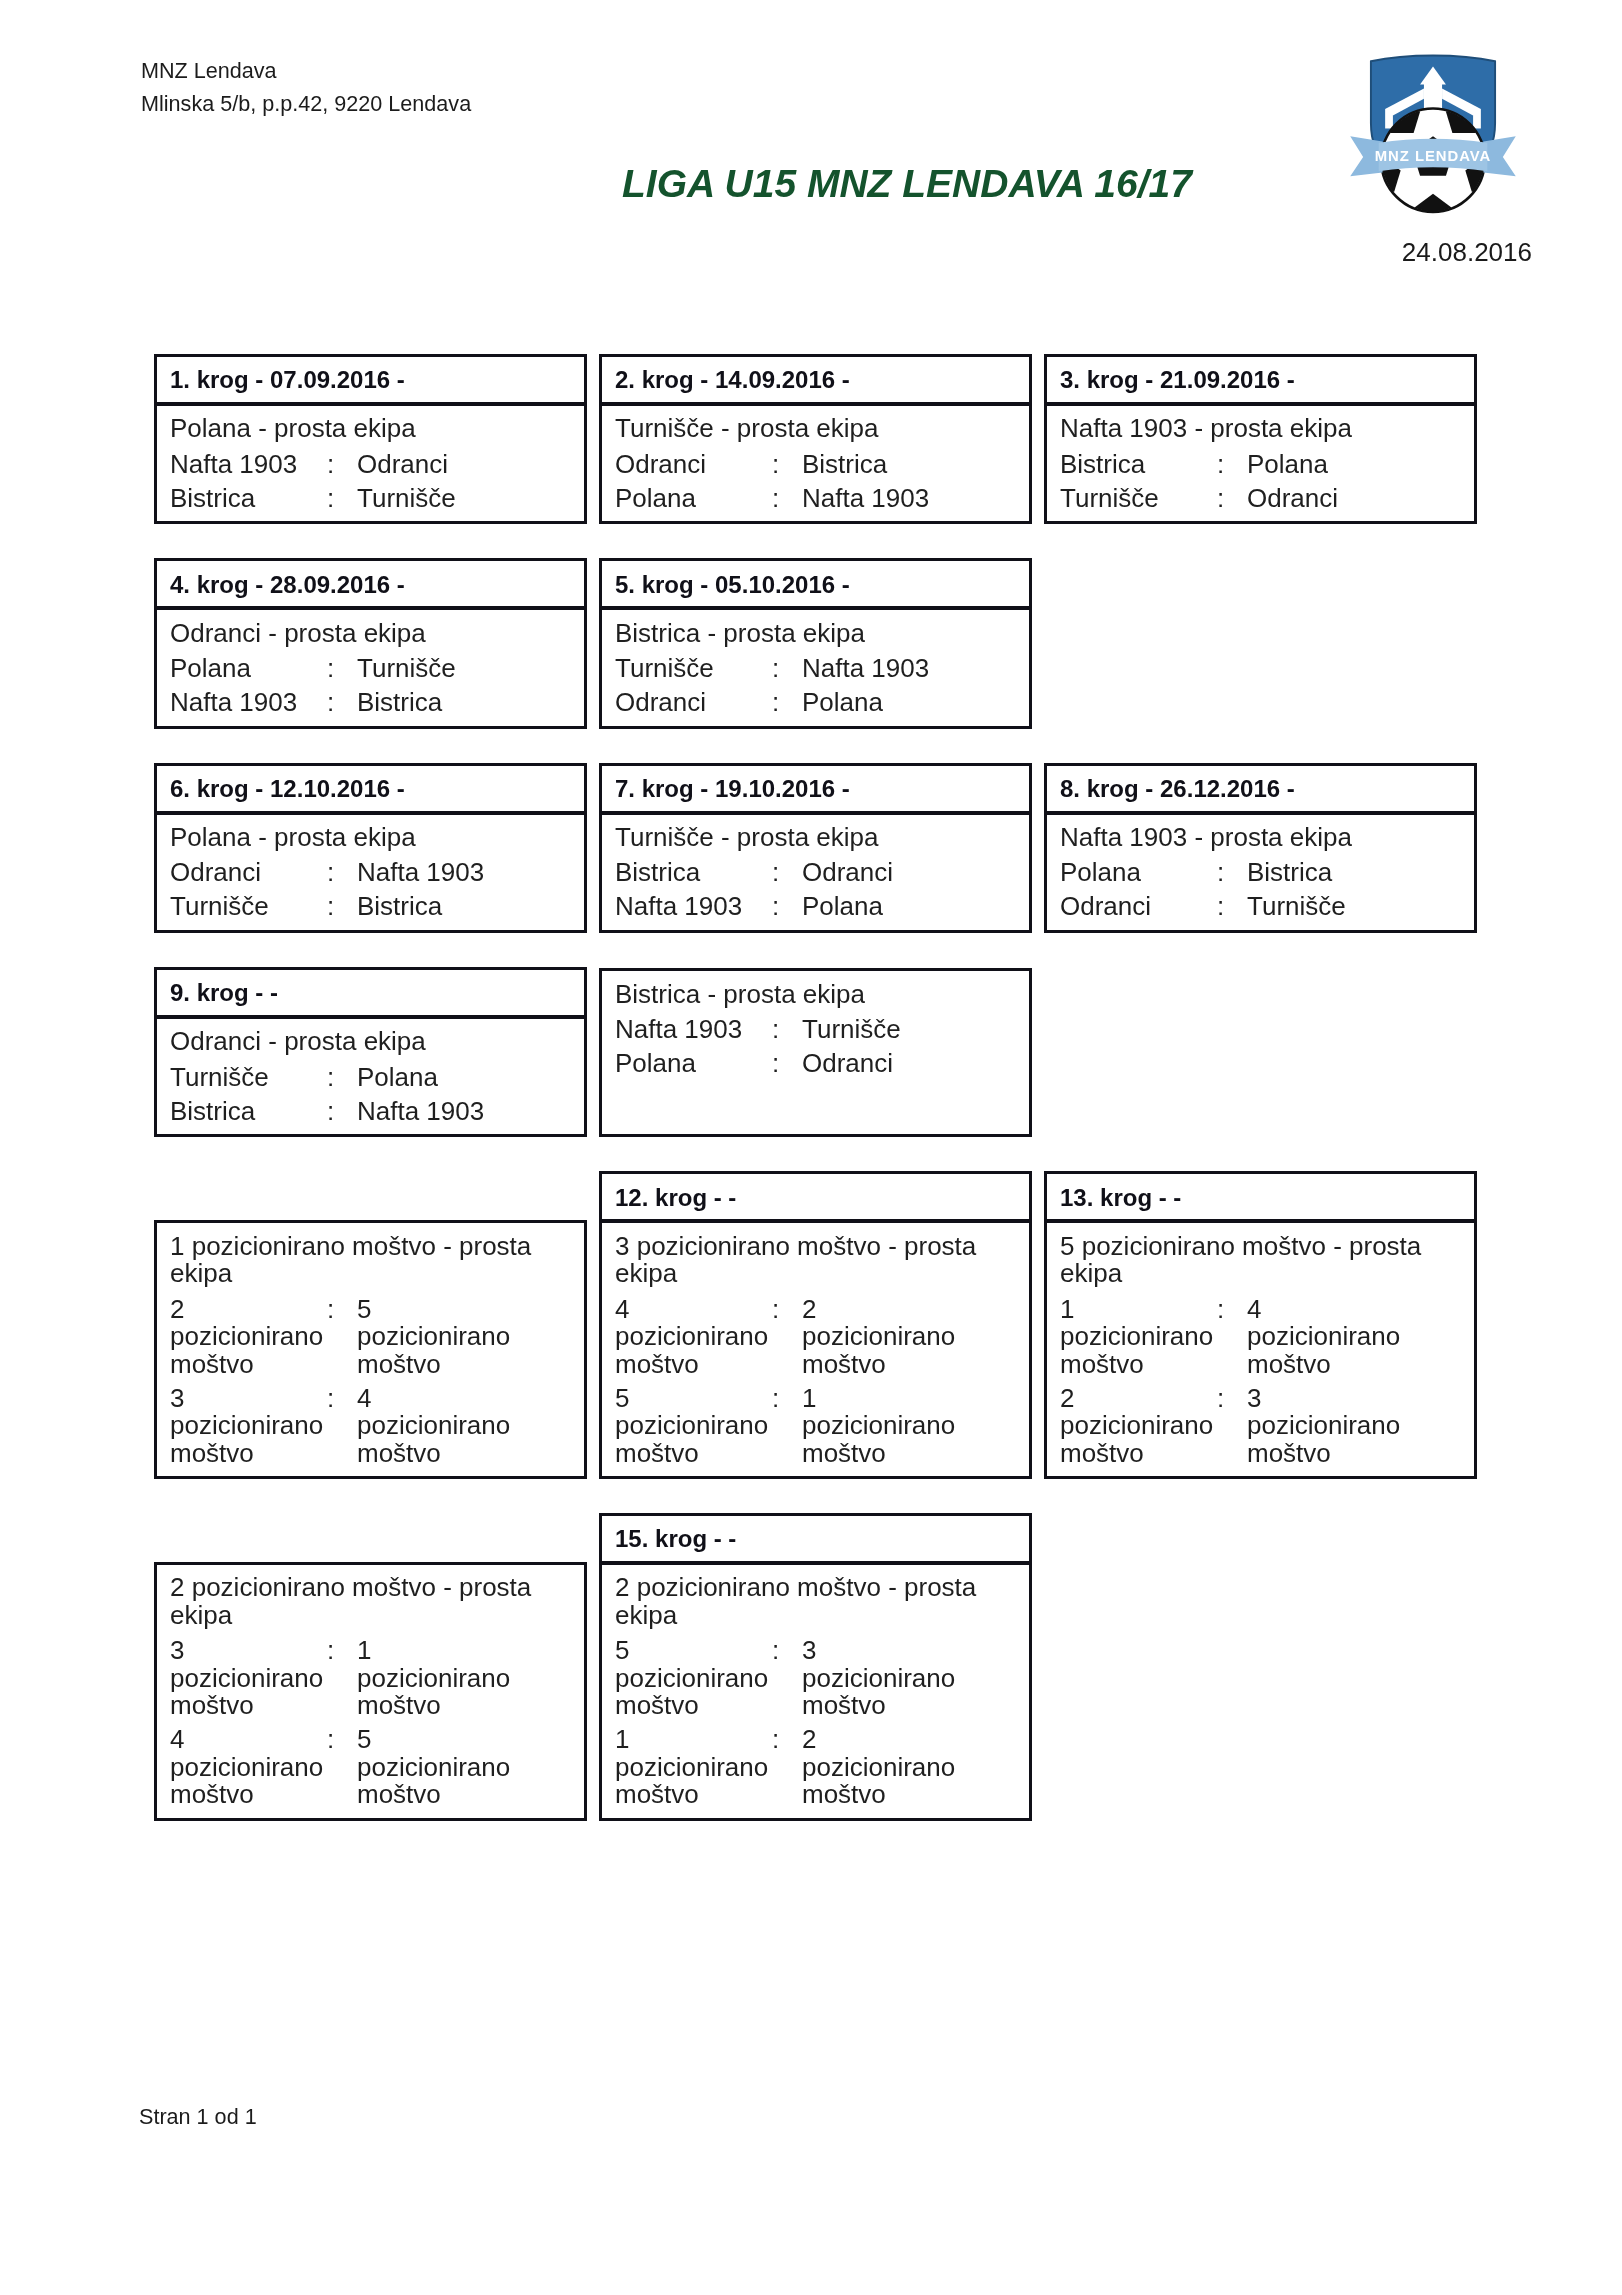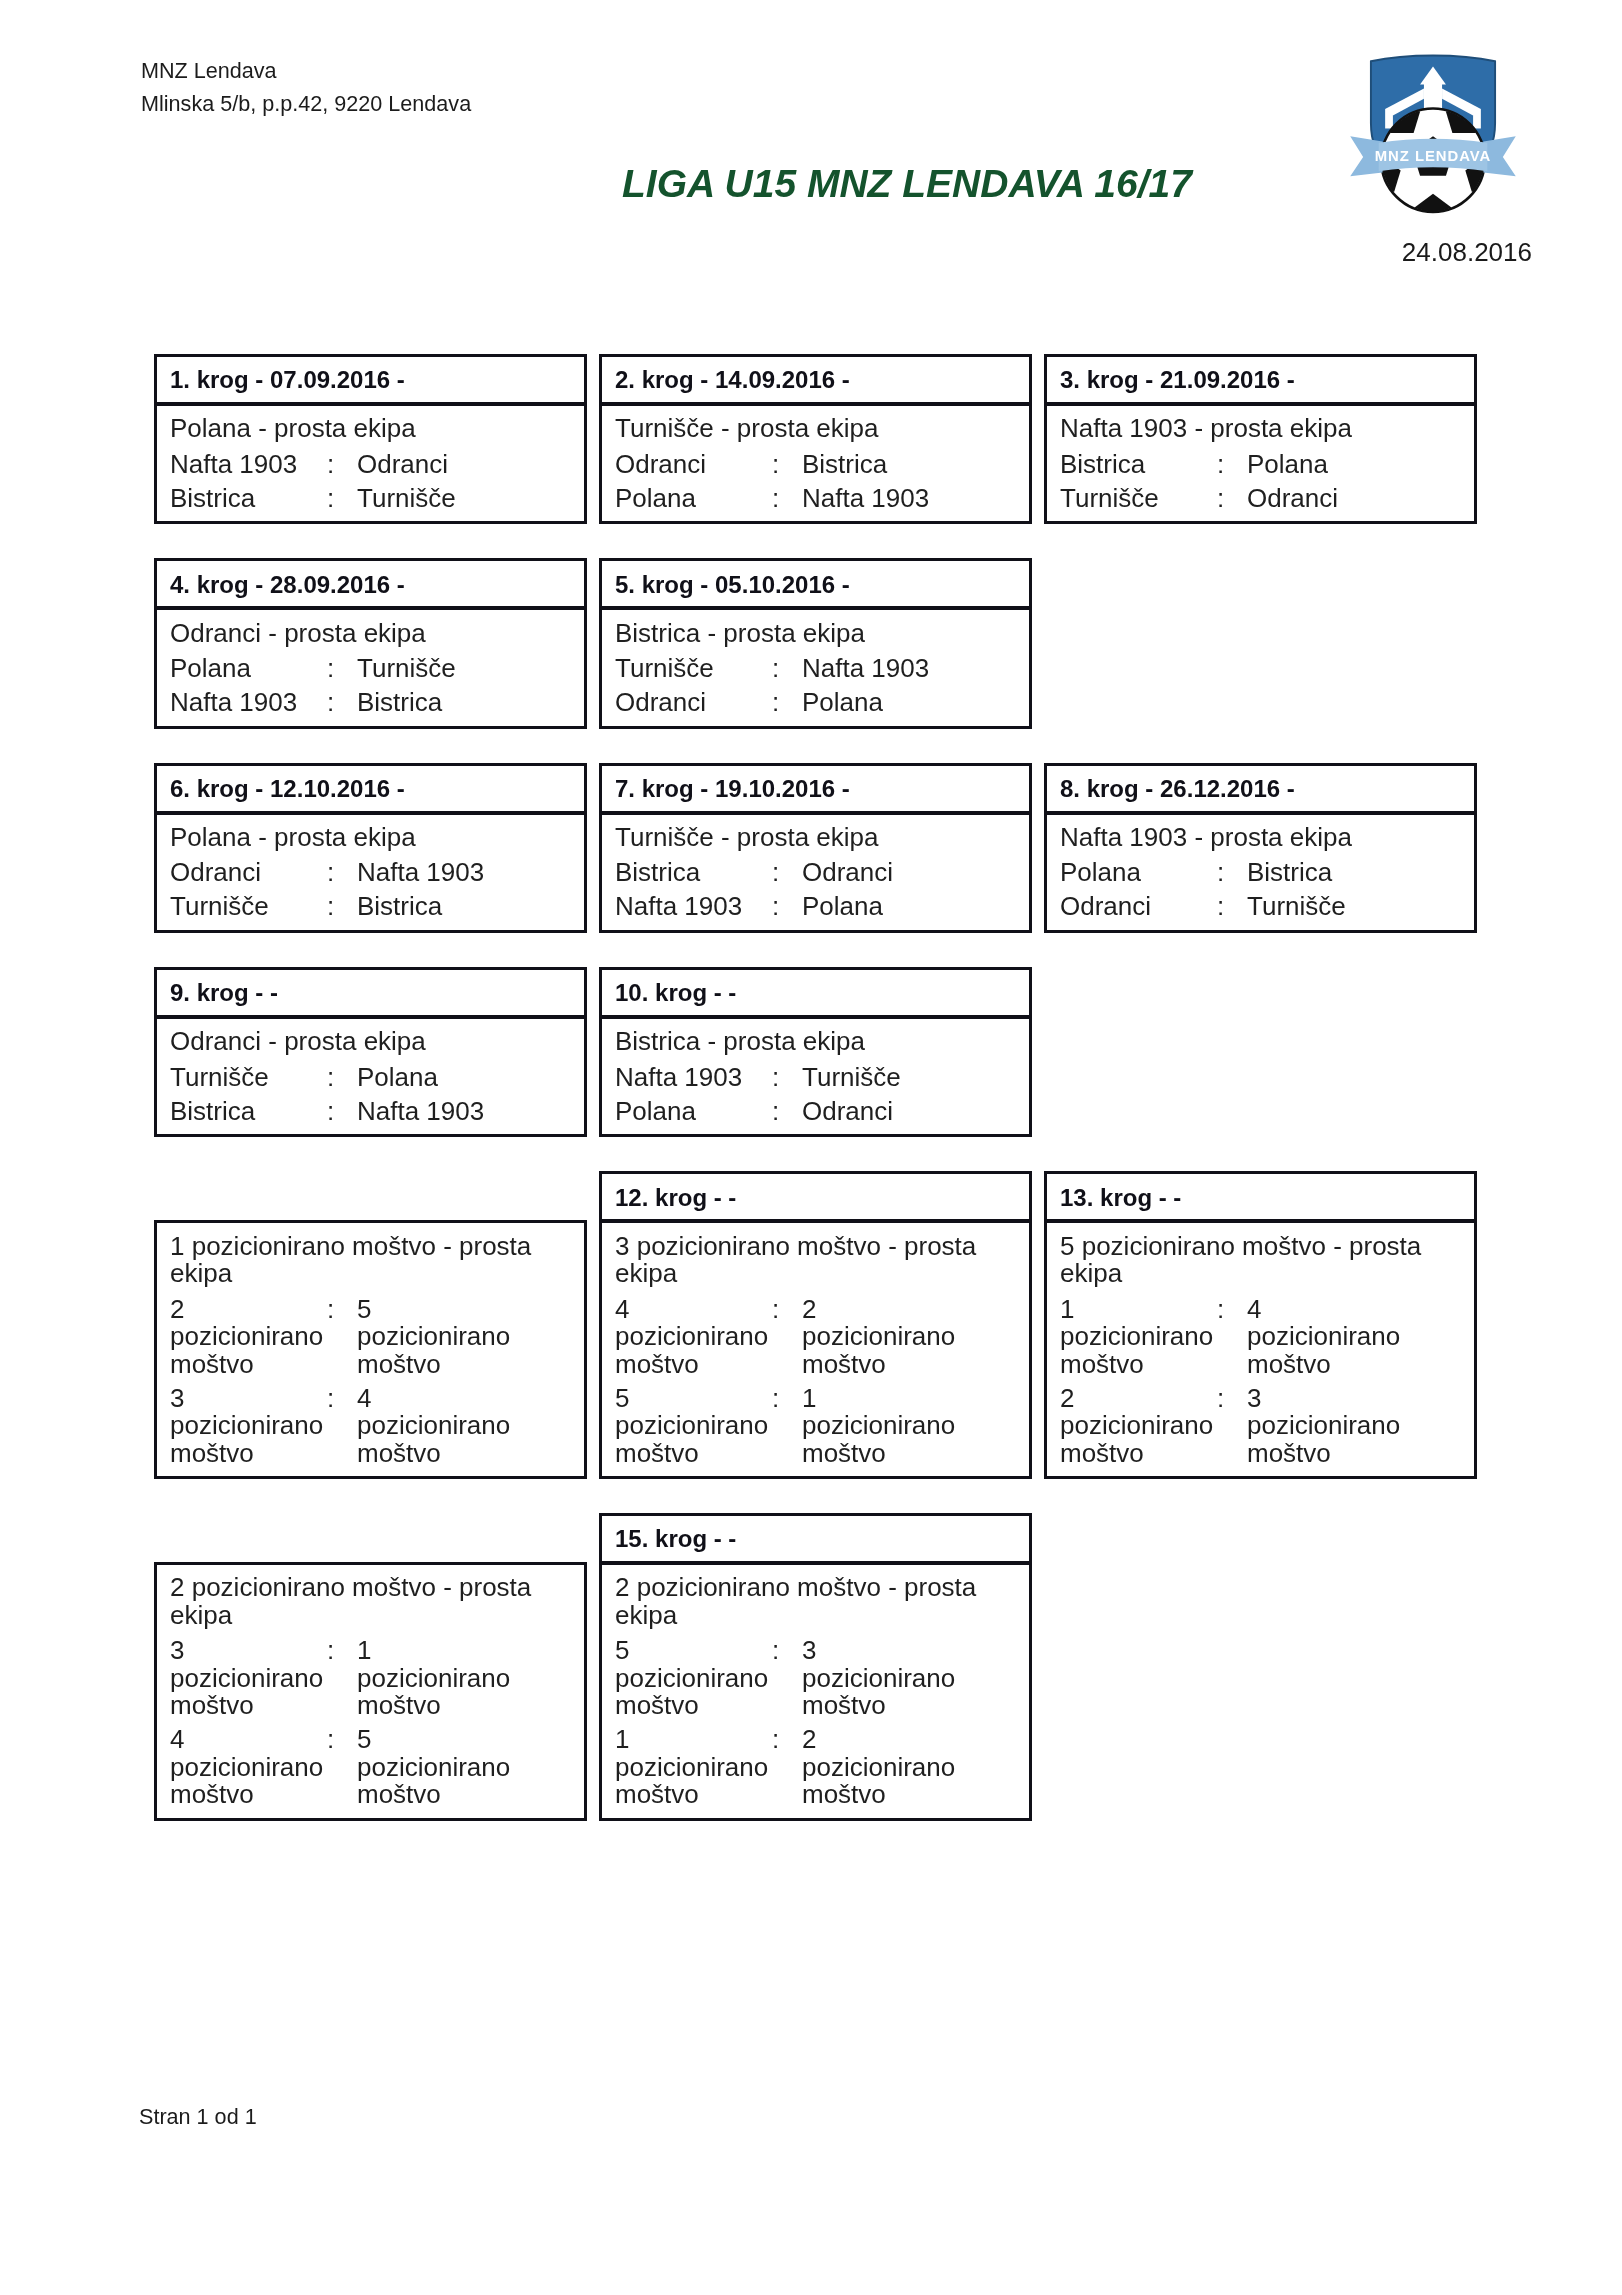--- a/index.html
+++ b/index.html
@@ -313,21 +313,20 @@
             <div class="team-away">Polana</div>
           </div>
           <div class="match">
             <div class="team-home">Bistrica</div>
             <div class="match-colon">:</div>
             <div class="team-away">Nafta 1903</div>
           </div>
         </div>
       </section>
       <section class="round-box">
-        <div class="round-header">10. krog - -</div>
         <div class="round-body">
           <div class="free-team">Bistrica - prosta ekipa</div>
           <div class="match">
             <div class="team-home">Nafta 1903</div>
             <div class="match-colon">:</div>
             <div class="team-away">Turnišče</div>
           </div>
           <div class="match">
             <div class="team-home">Polana</div>
             <div class="match-colon">:</div>

